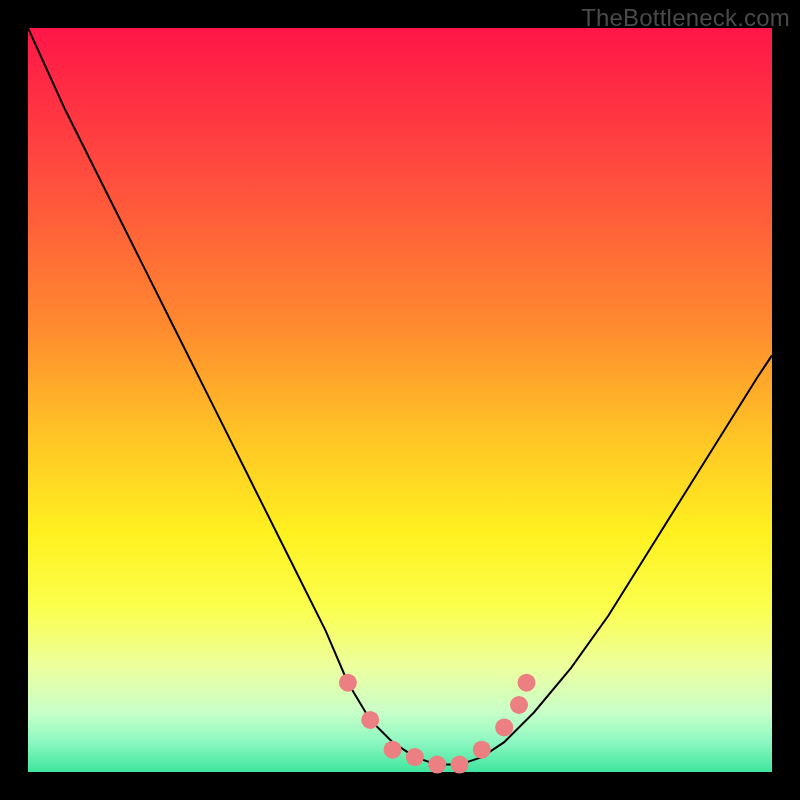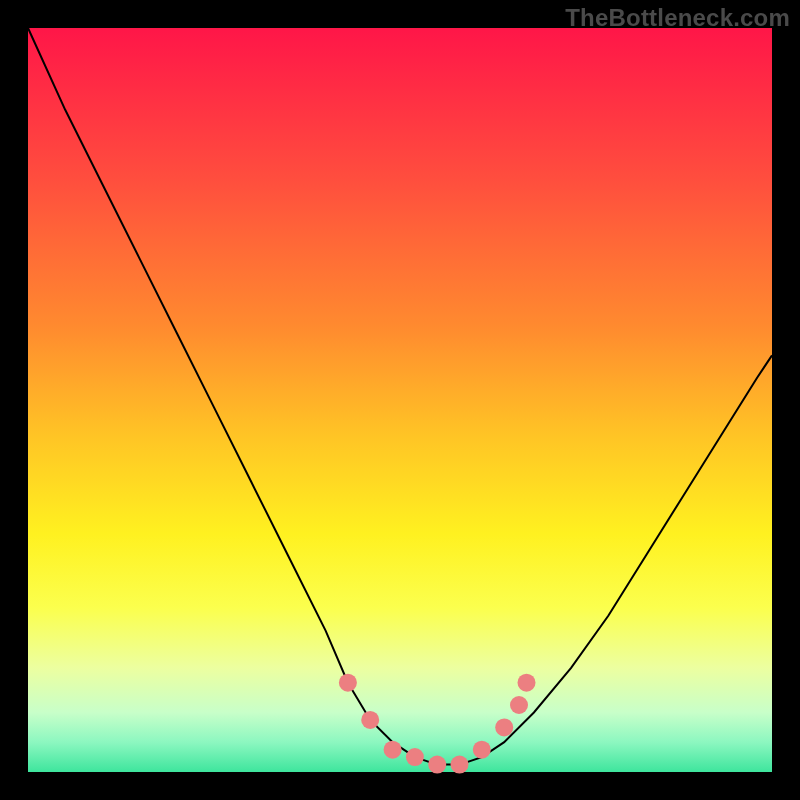--- a/index.html
+++ b/index.html
@@ -18,21 +18,21 @@
     width: 800px;
     height: 800px;
     box-sizing: border-box;
   }
   .watermark {
     position: absolute;
     top: 4px;
     right: 10px;
     color: #4a4a4a;
     font-size: 24px;
-    font-weight: 700;
+    font-weight: 400;
     letter-spacing: 0.2px;
     z-index: 20;
   }
   svg {
     display: block;
   }
 </style>
 </head>
 <body>
 

